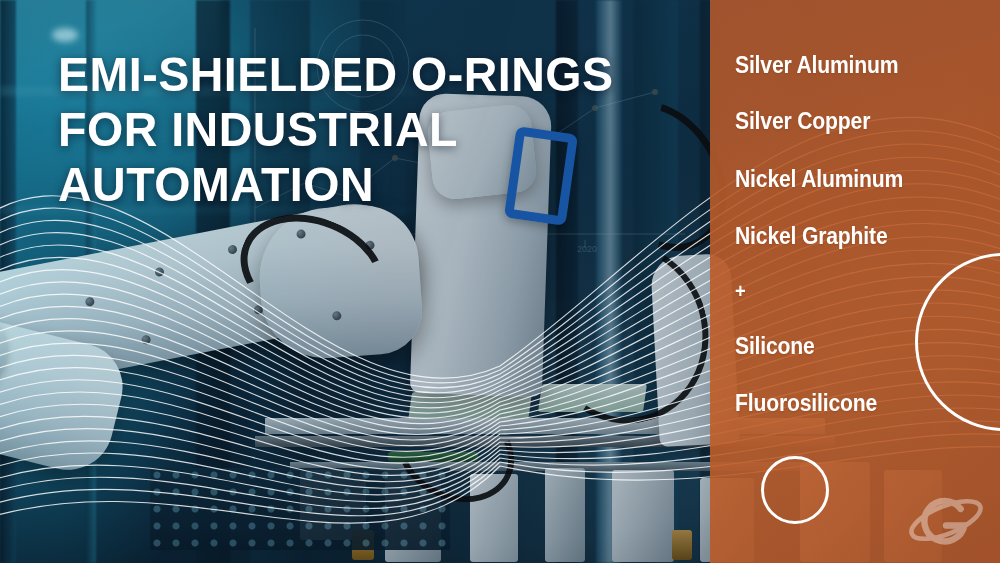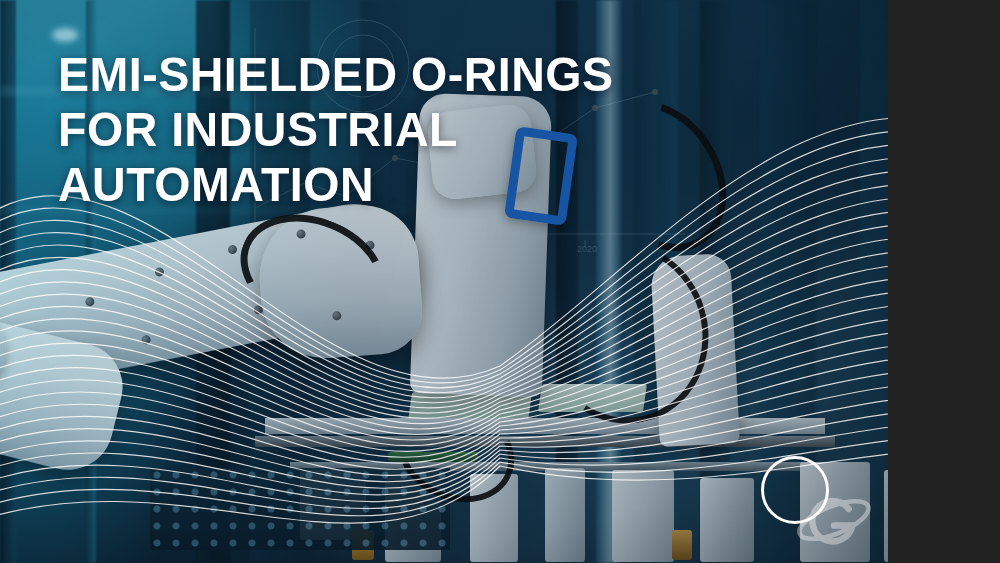--- a/index.html
+++ b/index.html
@@ -1,21 +1,21 @@
 <!DOCTYPE html>
 <html><head>
 <meta charset="utf-8">
 <title>EMI-Shielded O-Rings Banner</title>
 <style>
   html,body{margin:0;padding:0;background:#222;}
   *{box-sizing:border-box;}
 
   .banner{
     position:relative;
-    width:888px;height:563px;
+    width:1000px;height:563px;
     overflow:hidden;
     font-family:"Liberation Sans", sans-serif;
     background:#a21caf;
   }
 
   
   .photo{position:absolute;inset:0;overflow:hidden;}
 
   
   .ph-base{
@@ -344,20 +344,36 @@
       </g>
     </svg>
   </div>
 
   <div class="headline">
     <span class="ln">EMI-Shielded O-Rings</span>
     <span class="ln">for Industrial</span>
     <span class="ln">Automation</span>
   </div>
 
+  <div class="panel">
+    <div class="panel-tint"></div>
+    <div class="panel-tint2"></div>
+
+    <div class="panel-ring ring-big"></div>
+
+    <div class="panel-list">
+      <span class="mat" style="top:52px">Silver Aluminum</span>
+      <span class="mat" style="top:108px">Silver Copper</span>
+      <span class="mat" style="top:166px">Nickel Aluminum</span>
+      <span class="mat" style="top:223px">Nickel Graphite</span>
+      <span class="mat plus" style="top:280px">+</span>
+      <span class="mat" style="top:333px">Silicone</span>
+      <span class="mat" style="top:390px">Fluorosilicone</span>
+    </div>
+  </div>
 
   <div class="panel-ring ring-small"></div>
 
   <div class="logo">
     <svg viewBox="0 0 100 80">
       <g fill="none" stroke="#ffffff" stroke-width="7" stroke-linecap="round">
         <path d="M66 28 A 22 22 0 1 0 70 46 L 50 46"></path>
       </g>
       <g fill="none" stroke="#ffffff" stroke-width="5">
         <ellipse cx="50" cy="40" rx="40" ry="15" transform="rotate(-22 50 40)"></ellipse>

